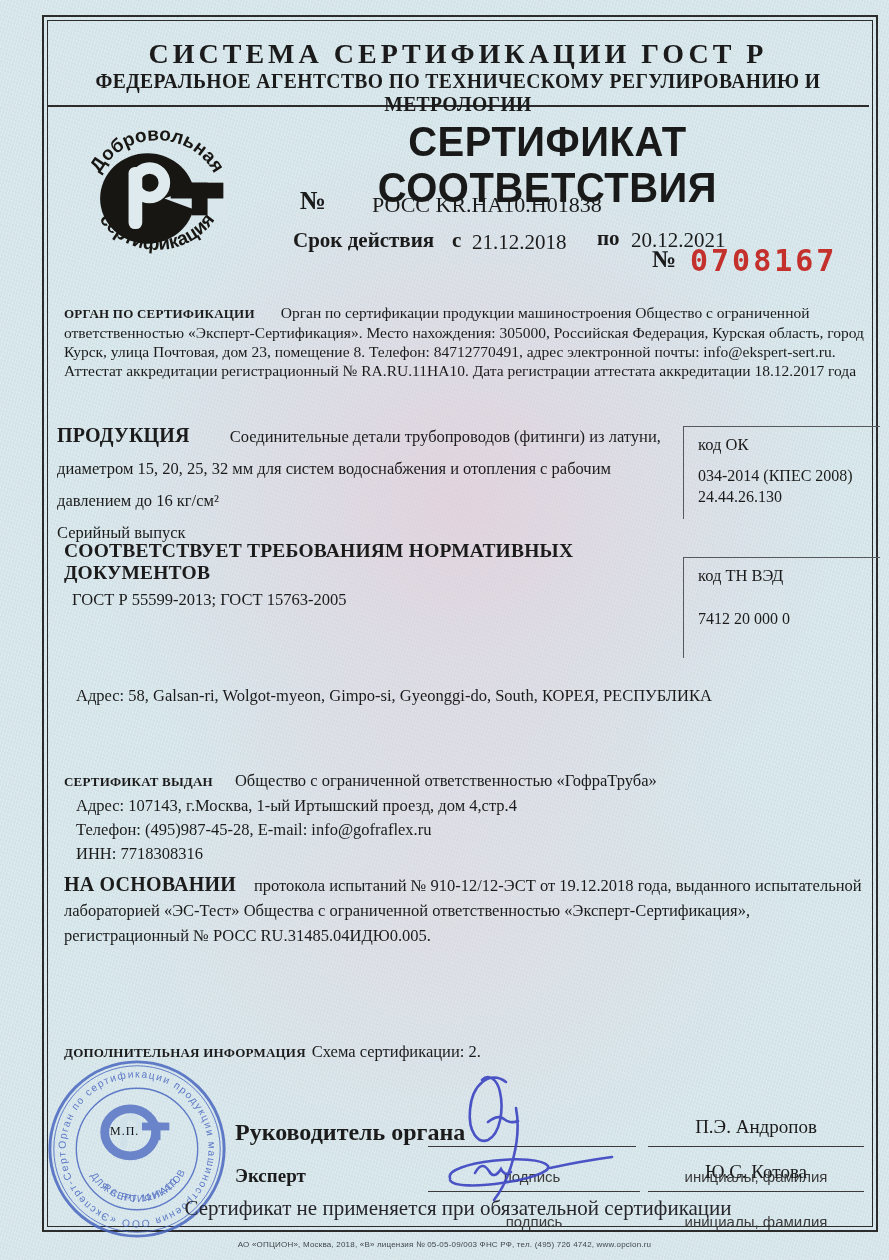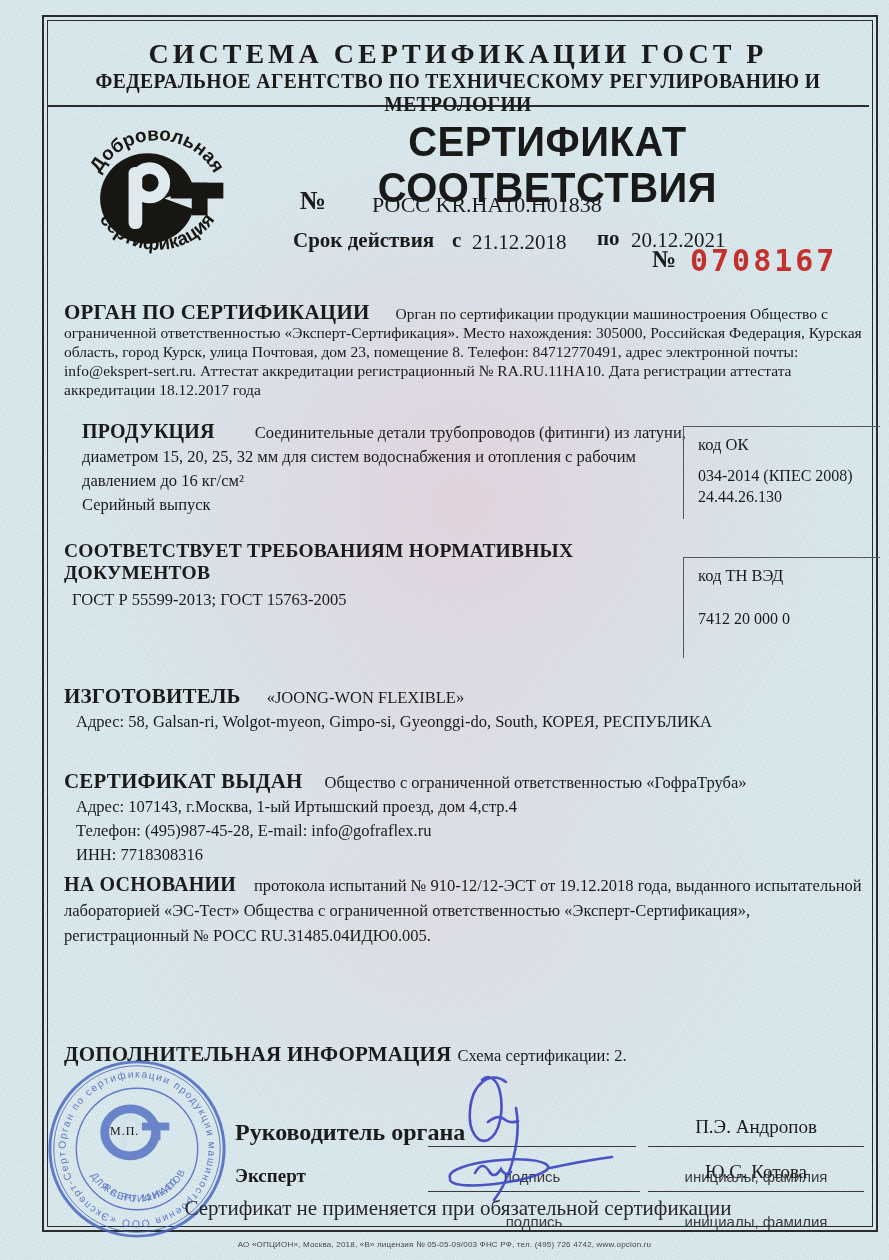--- a/index.html
+++ b/index.html
@@ -35,23 +35,23 @@
   .val-label{left:293px;top:228px;font-weight:700;font-size:21px;}
   .val-c{left:452px;top:228px;font-weight:700;font-size:21px;}
   .val-from{left:472px;top:230px;font-size:21px;}
   .val-po{left:597px;top:226px;font-weight:700;font-size:21px;}
   .val-to{left:631px;top:228px;font-size:21px;}
   .blank-no-label{left:652px;top:246px;font-weight:700;font-size:24px;}
   .blank-no{left:690px;top:243px;font-family:"DejaVu Sans Mono","Liberation Mono",monospace;
     font-weight:700;font-size:30px;letter-spacing:3px;color:#c4302c;}
   
   .sec{line-height:19px;font-size:15.5px;}
-  .sec-label{font-weight:700;font-size:21px;letter-spacing:.2px;margin-right:26px;}
+  .sec-label{font-weight:700;font-size:13px;letter-spacing:.2px;margin-right:26px;}
   .organ{left:64px;top:287px;width:800px;}
-  .production{left:82px;top:402px;width:628px;font-size:16.5px;line-height:24px;}
+  .production{left:57px;top:402px;width:628px;font-size:16.5px;line-height:32px;}
   .production .sec-label{margin-right:40px;font-size:20px;}
   .codebox{border-top:1.2px solid #55585c;border-left:1.2px solid #55585c;padding:8px 4px 0 14px;font-size:16.5px;}
   .okbox{left:683px;top:426px;width:178px;height:84px;}
   .okbox .cb-lines{margin-top:10px;line-height:21px;font-size:16px;}
   .tnbox{left:683px;top:557px;width:178px;height:92px;}
   .tnbox .cb-value{margin-top:24px;font-size:16px;}
   .conformity{left:64px;top:540px;width:620px;}
   .conformity .sec-label{font-size:19.5px;}
   .conformity .gost{margin-top:6px;padding-left:8px;font-size:16.5px;}
   .manufacturer{left:64px;top:684px;width:800px;font-size:16.5px;line-height:24px;}
@@ -148,21 +148,20 @@
     <div class="sec-label">СООТВЕТСТВУЕТ ТРЕБОВАНИЯМ НОРМАТИВНЫХ ДОКУМЕНТОВ</div>
     <div class="gost">ГОСТ Р 55599-2013; ГОСТ 15763-2005</div>
   </div>
 
   <div class="abs codebox tnbox">
     <div>код ТН ВЭД</div>
     <div class="cb-value">7412 20 000 0</div>
   </div>
 
   <div class="abs manufacturer">
-    <div><span class="sec-label">ИЗГОТОВИТЕЛЬ</span><span>«JOONG-WON FLEXIBLE»</span></div>
     <div class="indent">Адрес: 58, Galsan-ri, Wolgot-myeon, Gimpo-si, Gyeonggi-do, South, КОРЕЯ, РЕСПУБЛИКА</div>
   </div>
 
   <div class="abs issued">
     <div><span class="sec-label">СЕРТИФИКАТ ВЫДАН</span><span>Общество с ограниченной ответственностью «ГофраТруба»</span></div>
     <div class="indent">Адрес: 107143, г.Москва, 1-ый Иртышский проезд, дом 4,стр.4</div>
     <div class="indent">Телефон: (495)987-45-28, E-mail: info@gofraflex.ru</div>
     <div class="indent">ИНН: 7718308316</div>
   </div>
 

